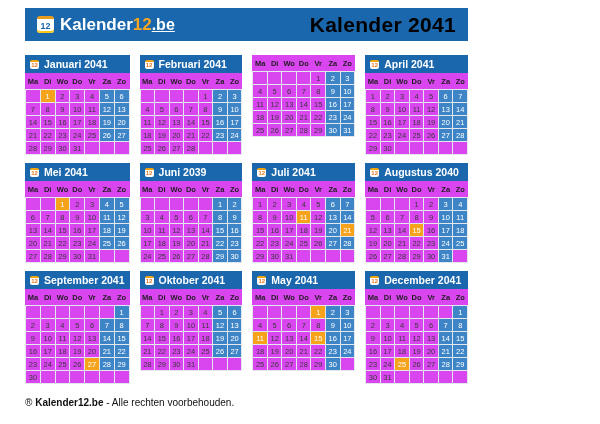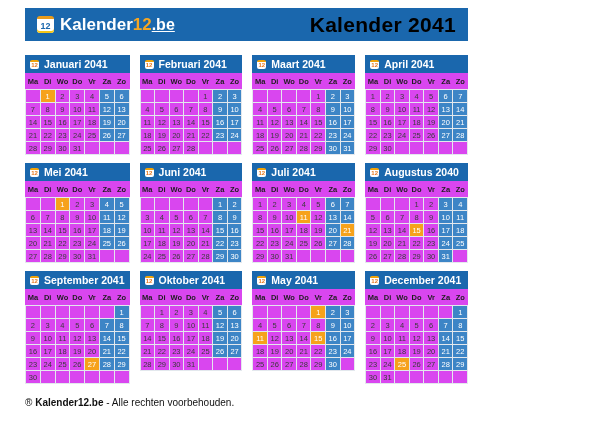--- a/index.html
+++ b/index.html
@@ -183,26 +183,20 @@
               <td>27</td>
               <td>28</td>
               <td></td>
               <td></td>
               <td></td>
             </tr>
           </tbody>
         </table>
       </div>
       <div class="month">
-        <div class="month-header">
-          <span class="mini-ico">
-            <span class="mini-ico-num">12</span>
-          </span>
-          <span class="month-title">Maart 2041</span>
-        </div>
         <table class="cal">
           <thead>
             <tr>
               <th>Ma</th>
               <th>Di</th>
               <th>Wo</th>
               <th>Do</th>
               <th>Vr</th>
               <th>Za</th>
               <th>Zo</th>
@@ -391,21 +385,21 @@
               <td></td>
             </tr>
           </tbody>
         </table>
       </div>
       <div class="month">
         <div class="month-header">
           <span class="mini-ico">
             <span class="mini-ico-num">12</span>
           </span>
-          <span class="month-title">Juni 2041</span>
+          <span class="month-title">Juni 2039</span>
         </div>
         <table class="cal">
           <thead>
             <tr>
               <th>Ma</th>
               <th>Di</th>
               <th>Wo</th>
               <th>Do</th>
               <th>Vr</th>
               <th>Za</th>

